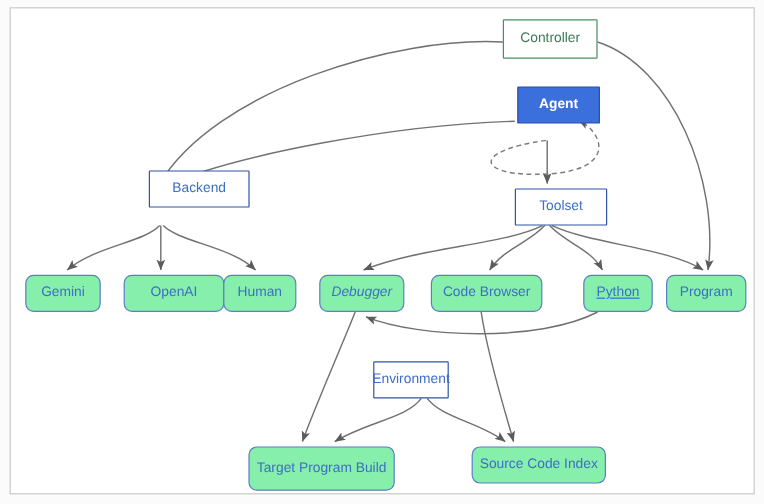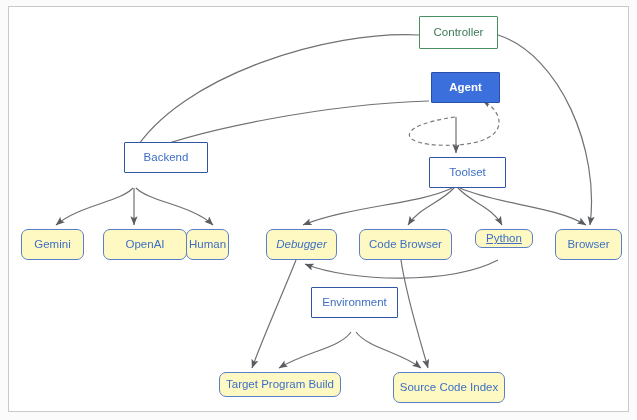--- a/index.html
+++ b/index.html
@@ -61,21 +61,21 @@
   
   .node.filled {
     background: #3b6fdc;
     border: 1.6px solid #2a4fa8;
     color: #ffffff;
     font-weight: bold;
     border-radius: 1px;
   }
   
   .node.leaf {
-    background: #fef9c3;
+    background: #86efac;
     border: 1.4px solid #5b7fc4;
     color: #3d6fc4;
     border-radius: 7px;
   }
 </style>
 </head>
 <body>
 
 <div id="page">
   <div id="canvas-frame"></div>
@@ -107,22 +107,22 @@
       </g>
   </svg>
 
   <div id="nodes-layer">
       <div class="node green" style="left: 419px; top: 16px; width: 79px; height: 33px;">Controller</div>
       <div class="node filled" style="left: 431px; top: 72px; width: 69px; height: 31px;">Agent</div>
       <div class="node rect" style="left: 104px; top: 142px; width: 84px; height: 31px; margin-left: 20px;">Backend</div>
       <div class="node rect" style="left: 429px; top: 157px; width: 77px; height: 31px;">Toolset</div>
       <div class="node leaf" style="left: 21px; top: 229px; width: 63px; height: 31px;">Gemini</div>
       <div class="node leaf" style="left: 103px; top: 229px; width: 84px; height: 31px;">OpenAI</div>
-      <div class="node leaf" style="left: 186px; top: 229px; width: 43px; height: 31px;">Human</div>
+      <div class="node leaf" style="left: 186px; top: 229px; width: 61px; height: 31px;">Human</div>
       <div class="node leaf" style="left: 266px; top: 229px; width: 71px; height: 31px; font-style: italic;">Debugger</div>
       <div class="node leaf" style="left: 359px; top: 229px; width: 93px; height: 31px;">Code Browser</div>
-      <div class="node leaf" style="left: 475px; top: 229px; width: 58px; height: 19px; text-decoration: underline;">Python</div>
-      <div class="node leaf" style="left: 555px; top: 229px; width: 67px; height: 31px;">Browser</div>
-      <div class="node rect" style="left: 311px; top: 287px; width: 87px; height: 31px;">Environment</div>
-      <div class="node leaf" style="left: 219px; top: 372px; width: 122px; height: 25px; text-align: right;">Target Program Build</div>
+      <div class="node leaf" style="left: 486px; top: 229px; width: 58px; height: 31px; text-decoration: underline;">Python</div>
+      <div class="node leaf" style="left: 555px; top: 229px; width: 67px; height: 31px;">Program</div>
+      <div class="node rect" style="left: 311px; top: 301px; width: 63px; height: 31px;">Environment</div>
+      <div class="node leaf" style="left: 207px; top: 372px; width: 122px; height: 37px; text-align: right;">Target Program Build</div>
       <div class="node leaf" style="left: 393px; top: 372px; width: 112px; height: 31px;">Source Code Index</div>
     </div>
 </div>
 
 </body></html>

